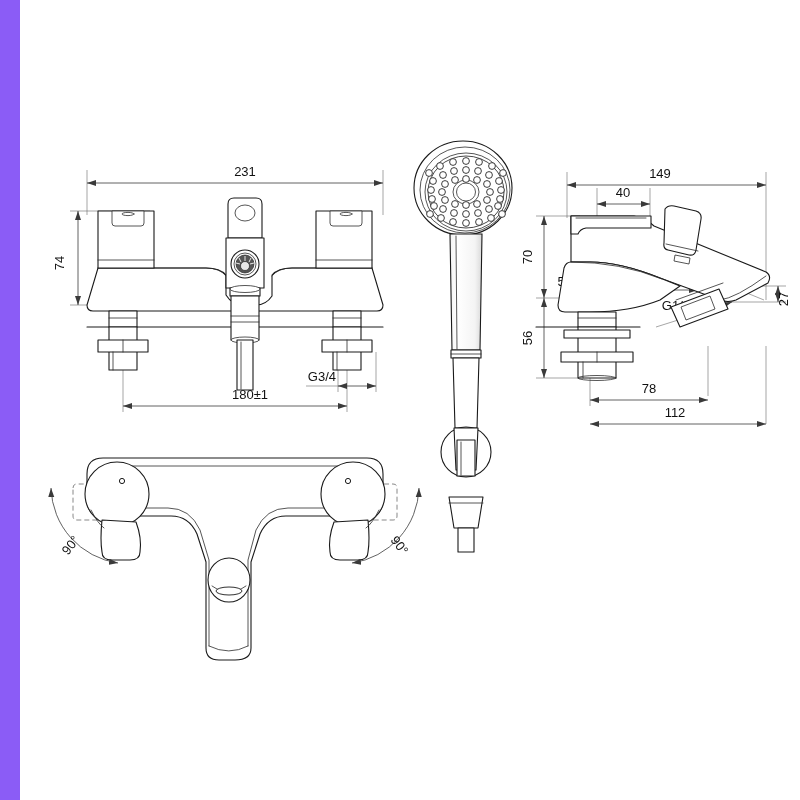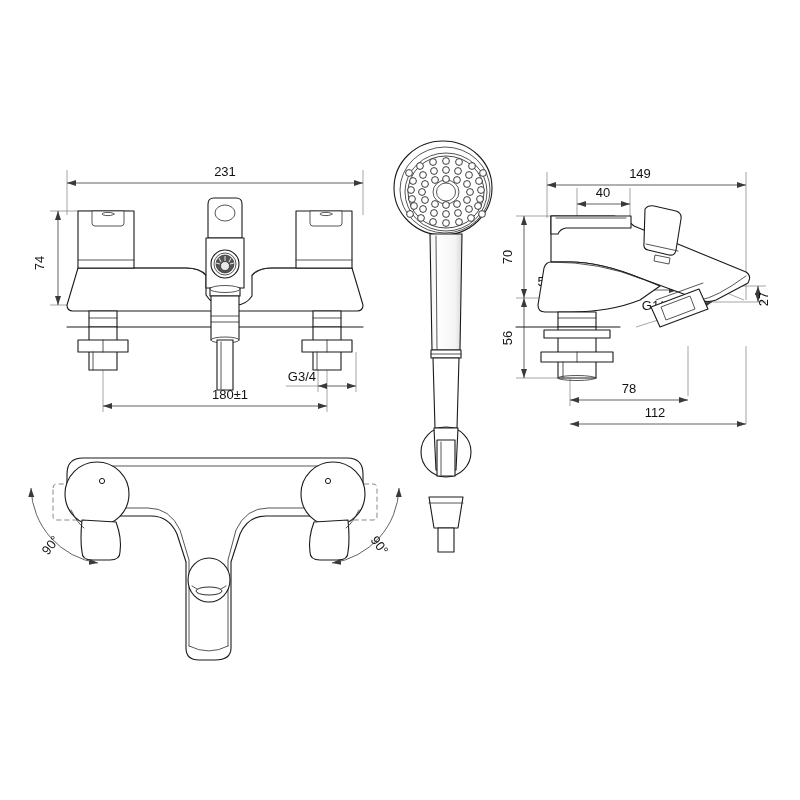--- a/index.html
+++ b/index.html
@@ -11,21 +11,22 @@
   body {
     width: 800px;
     height: 800px;
     font-family: "Liberation Sans", sans-serif;
     overflow: hidden;
   }
   #drawing-root {
     position: relative;
     width: 750px;
     height: 800px;
-    background: #86efac;
+    background: #8b5cf6;
+    padding-left: 20px;
   }
   svg#tech-drawing {
     display: block;
     width: 800px;
     height: 800px;
   }
   .part-line {
     fill: none;
     stroke: #1a1a1a;
     stroke-width: 1.1;

